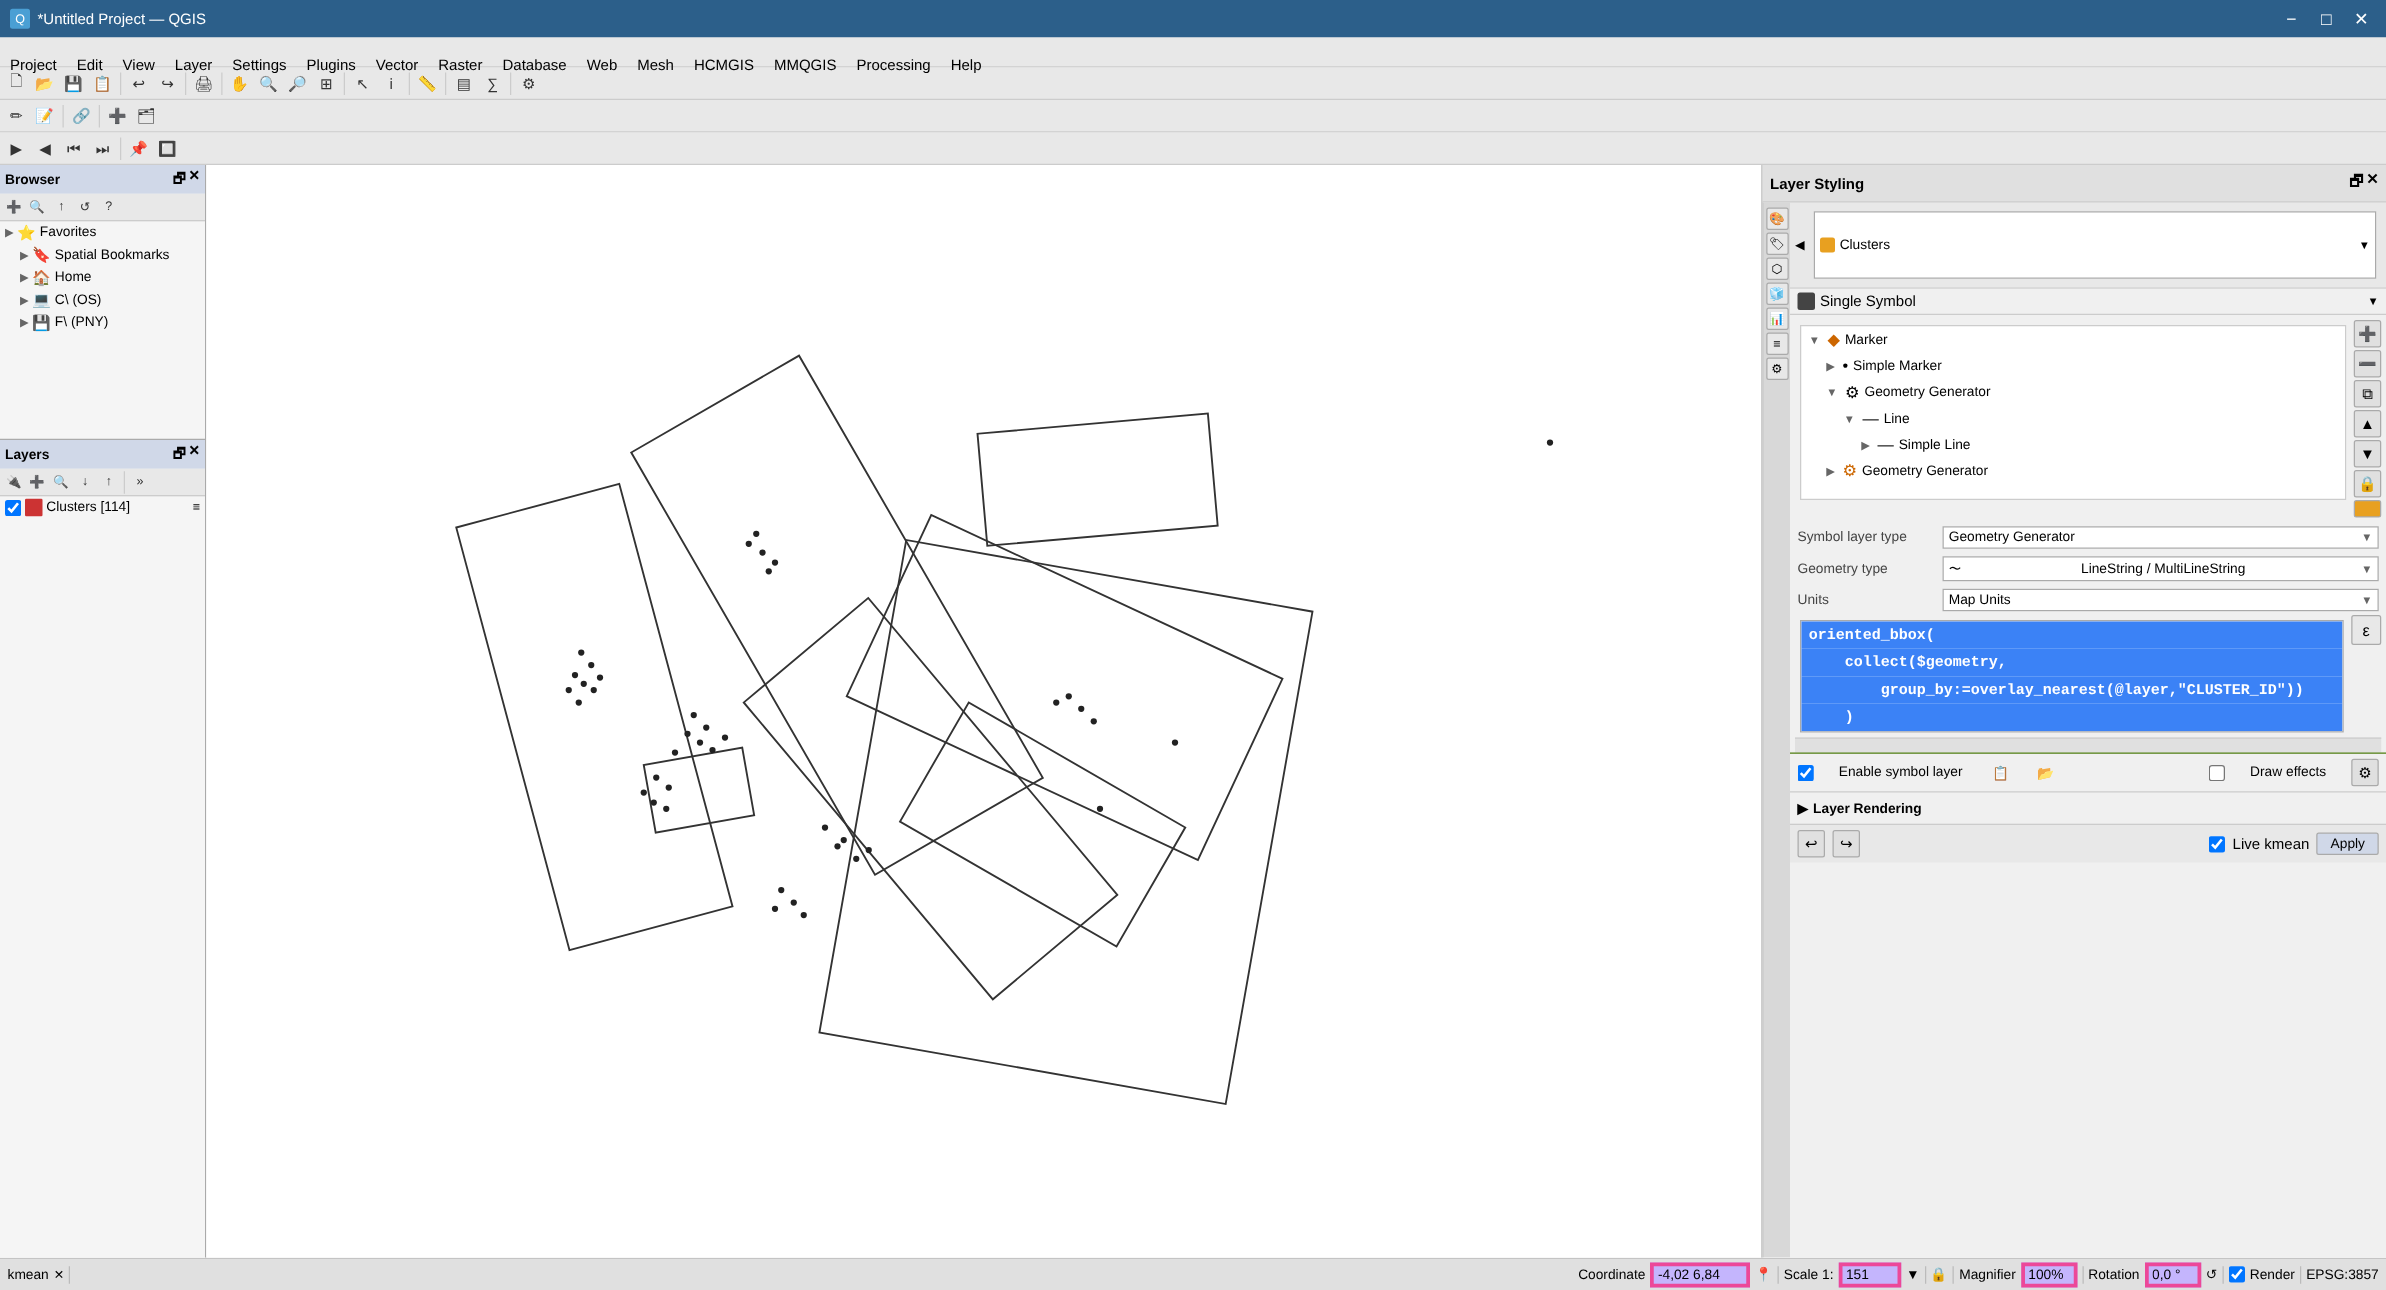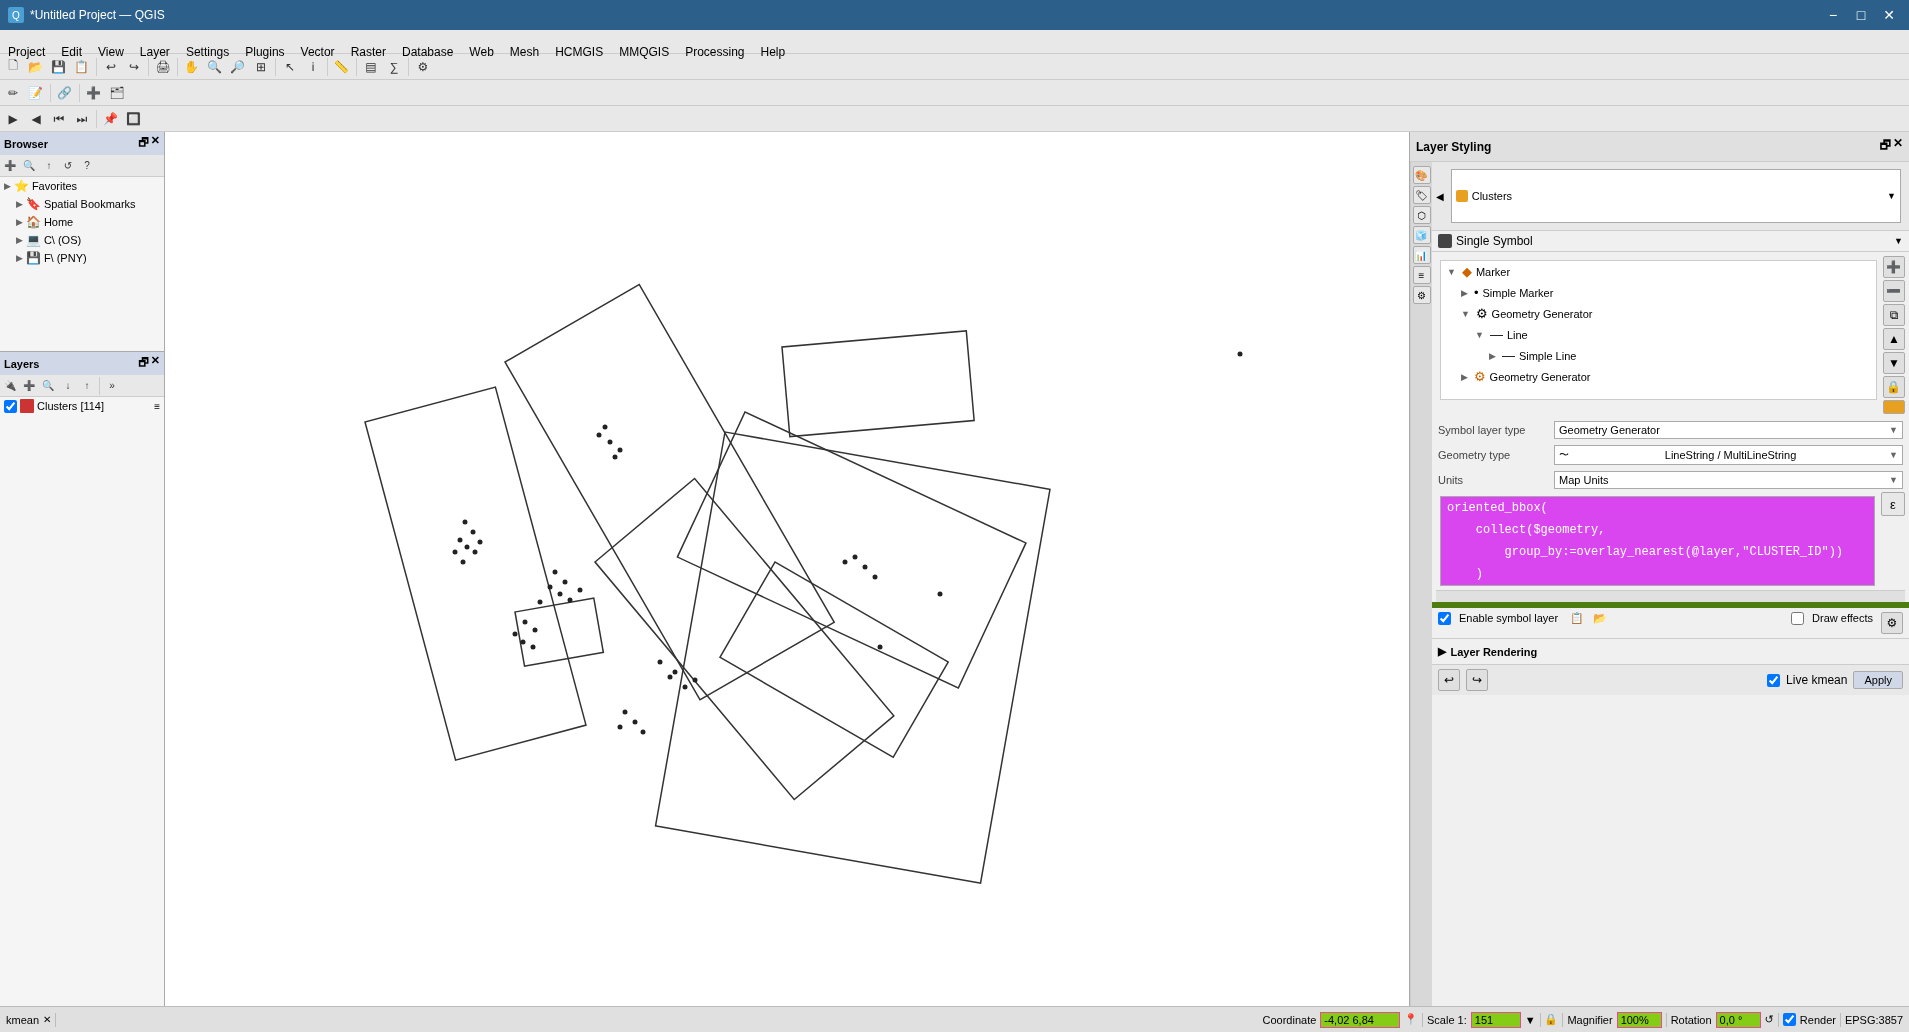--- a/index.html
+++ b/index.html
@@ -209,37 +209,37 @@
       margin: 4px;
       background: white;
       border: 1px solid #aaa;
       font-family: 'Courier New', monospace;
       font-size: 12px;
       flex: 1;
       overflow: auto;
       position: relative;
     }
     .code-line { padding: 2px 6px; white-space: pre; line-height: 18px; }
-    .code-selected { background: #d946ef; color: white; }
+    .code-selected { background: #3b82f6; color: white; font-weight: bold; }
 
     
     #code-scrollbar {
       height: 12px;
       background: #e0e0e0;
       border-top: 1px solid #ccc;
       margin: 0 4px;
     }
 
     
     #styling-footer {
       padding: 4px 6px;
       display: flex;
-      align-items: flex-start;
-      gap: 8px;
-      border-top: 6px solid #4d7c0f;
+      align-items: center;
+      gap: 20px;
+      border-top: 1px solid #4d7c0f;
       font-size: 11px;
     }
     #layer-rendering-section {
       padding: 4px 6px;
       border-top: 1px solid #ccc;
     }
     .section-header {
       display: flex; align-items: center; gap: 4px;
       font-size: 11px;
       font-weight: bold;
@@ -267,24 +267,24 @@
       gap: 4px;
       font-size: 11px;
       position: fixed;
       bottom: 0;
       left: 0;
       width: 1909px;
     }
     .status-sep { width: 1px; height: 14px; background: #bbb; }
     .status-input {
       width: 60px;
-      border: 1px solid #ec4899;
+      border: 3px solid #ec4899;
       padding: 1px 3px;
       font-size: 11px;
-      background: #84cc16;
+      background: #c4b5fd;
     }
 
     
     #map-svg {
       position: absolute;
       top: 0; left: 0;
       width: 100%;
       height: 100%;
     }
 

